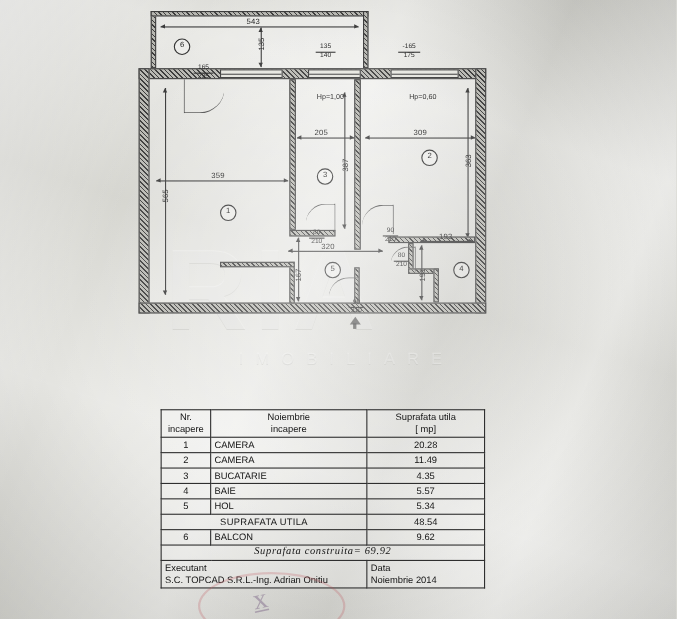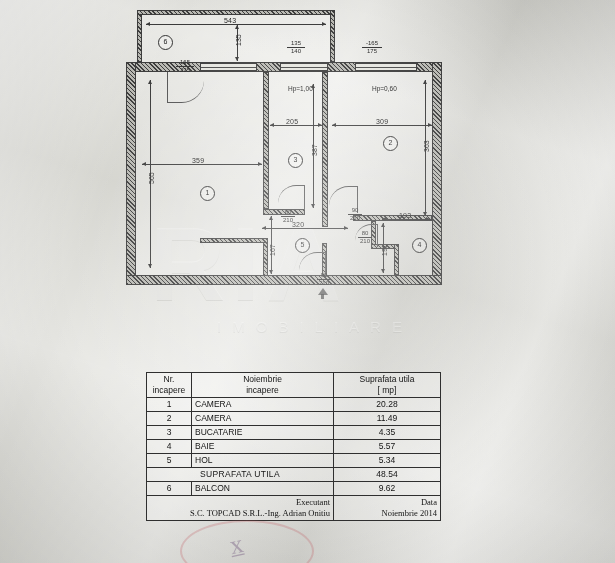--- a/index.html
+++ b/index.html
@@ -69,21 +69,21 @@
   
   #tbl{position:absolute;left:146px;top:372px;width:295px;border-collapse:collapse;
     font-size:8.5px;color:#141414;background:rgba(255,255,255,.22);}
   #tbl td{border:1px solid #2f2f2f;padding:1px 3px;height:11px;line-height:11px;}
   .c-nr{width:38px;text-align:center;}
   .c-nm{width:135px;text-align:left;}
   .c-sf{width:auto;text-align:center;}
   .hdr{text-align:center;height:24px;line-height:10px;font-size:8.5px;}
   .tot{text-align:center;font-weight:normal;letter-spacing:.3px;}
   .constr{font-family:"Liberation Serif",serif;font-style:italic;font-size:9.5px;text-align:center;letter-spacing:.6px;}
-  .exec{text-align:right;line-height:10px;height:24px;font-family:Liberation Serif, serif;}
+  .exec{text-align:left;line-height:10px;height:24px;}
   .stampwrap{position:absolute;left:180px;top:520px;width:150px;height:46px;overflow:hidden;pointer-events:none;}
   .stamp{position:absolute;left:0;top:0;width:130px;height:58px;border:2px solid rgba(190,70,80,.45);
     border-radius:50%;opacity:.5;}
   .sig{position:absolute;left:50px;top:10px;font-family:"Liberation Serif",serif;font-size:26px;
     color:rgba(120,95,130,.45);transform:rotate(-12deg);}
 </style>
 </head>
 <body>
 
 <div id="paper"></div>
@@ -255,20 +255,23 @@
   <tr>
     <td class="tot" colspan="2">SUPRAFATA UTILA</td>
     <td class="c-sf">48.54</td>
   </tr>
   <tr>
     <td class="c-nr">6</td>
     <td class="c-nm">BALCON</td>
     <td class="c-sf">9.62</td>
   </tr>
   <tr>
+    <td class="constr" colspan="3">Suprafata  construita=  69.92</td>
+  </tr>
+  <tr>
     <td class="exec" colspan="2">
       <div>Executant</div>
       <div>S.C. TOPCAD S.R.L.-Ing. Adrian Onitiu</div>
     </td>
     <td class="exec">
       <div>Data</div>
       <div>Noiembrie 2014</div>
     </td>
   </tr>
 </tbody>

